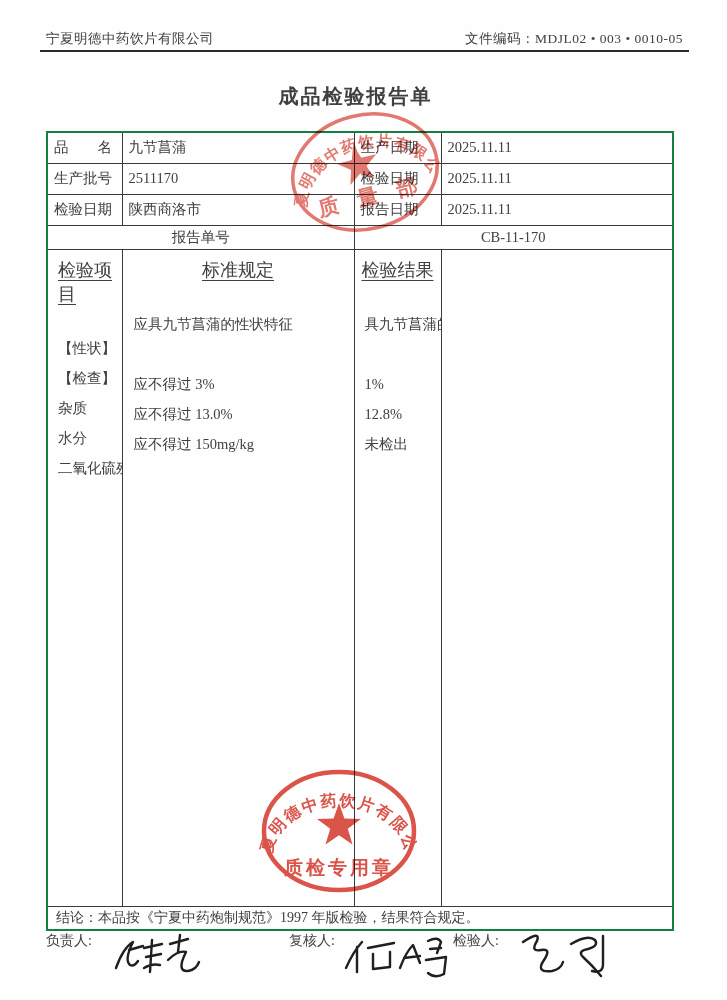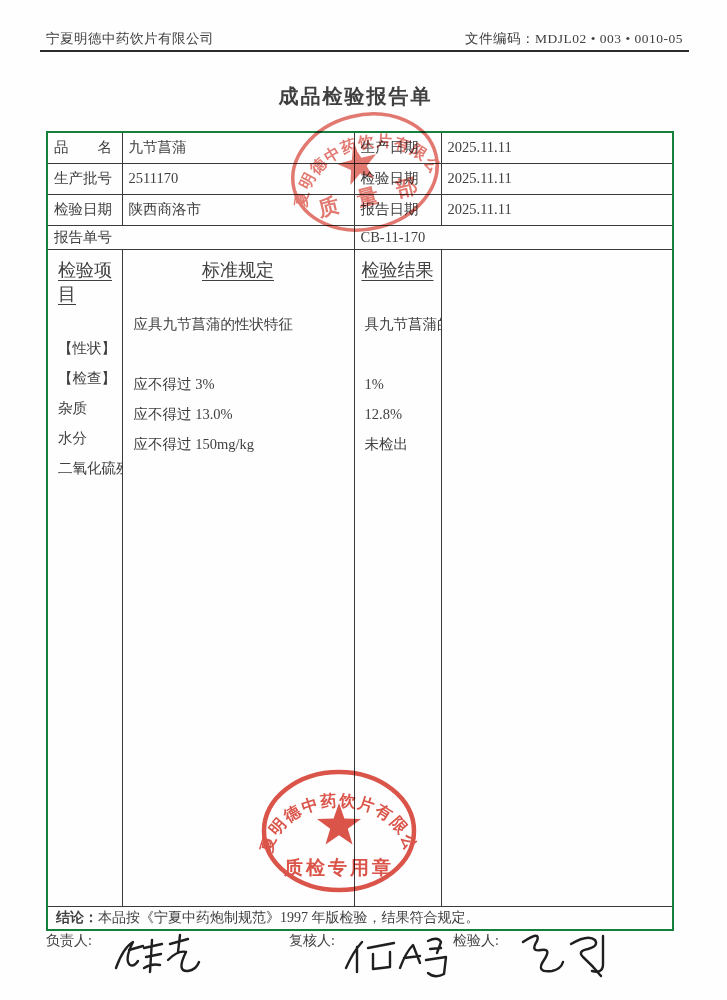--- a/index.html
+++ b/index.html
@@ -19,35 +19,35 @@
   
   .title { position:absolute; left:0; top:83px; width:711px; text-align:center;
            font-size:20px; font-weight:bold; letter-spacing:2px; }
   
   table.main { position:absolute; left:46px; top:131px; width:626px;
                border-collapse:collapse; table-layout:fixed; }
   table.main td { border:1px solid #3a3a3a; font-size:14.5px;
                   padding:0 6px; overflow:hidden; white-space:nowrap; }
   table.main { border:2px solid #15803d; }
   tr.inforow { height:31px; }
-  tr.reportrow { height:24px; }
+  tr.reportrow { height:24px;text-align:center; }
   td.lbl { padding-left:8px; }
   td.val { padding-left:11px; font-family:"Liberation Serif","DejaVu Serif",serif; }
   tr.bodyrow { height:657px; }
   tr.bodyrow td { vertical-align:top; white-space:normal; }
   .colhead { padding-top:8px; font-size:18px; }
   .colhead.center { text-align:center; }
   .colhead span { text-decoration:underline; text-underline-offset:4px; }
   .lines { margin-top:27px; }
   .line { height:30px; line-height:30px; font-size:14.5px; white-space:nowrap; }
   td.c1 .colhead { padding-left:4px; }
   td.c1 .line { padding-left:4px; }
   tr.conclrow { height:24px; }
   tr.conclrow td { font-size:14px; padding-left:8px; }
-  .concl-label { font-weight:bold; }
+  .concl-label { font-weight:normal; }
   
   .sigrow { position:absolute; left:46px; top:932px; width:640px; font-size:14px; }
   .siglabel { position:absolute; top:0; white-space:nowrap; }
   .sig-svg { position:absolute; }
   .sig-svg path { stroke:#1f1f1f; stroke-width:2.4; fill:none;
                   stroke-linecap:round; stroke-linejoin:round; }
   
   .stamp { position:absolute; mix-blend-mode:multiply; pointer-events:none; }
   .stamp text { font-family:"Liberation Serif","DejaVu Serif",serif; font-weight:bold; }
 </style>

